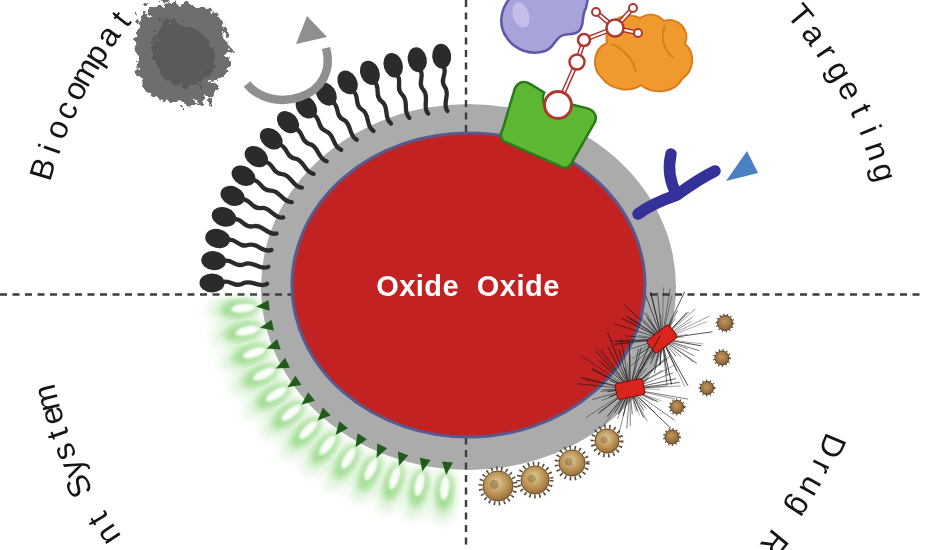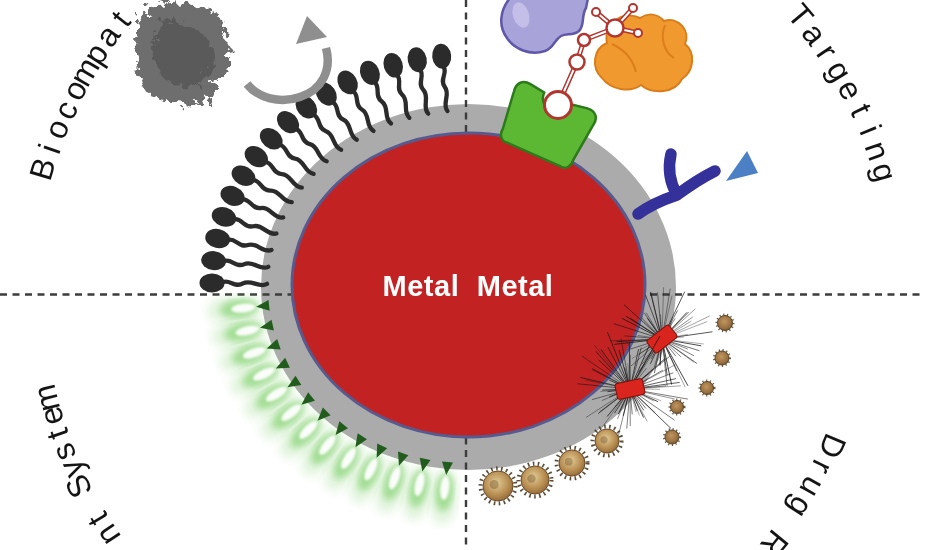--- a/index.html
+++ b/index.html
@@ -484,15 +484,15 @@
   <div class="arc-label">
       <span style="left: 831.745px; top: 446.412px; transform: translate(-50%, -50%) rotate(112.6deg);">D</span>
       <span style="left: 822.426px; top: 467.1px; transform: translate(-50%, -50%) rotate(115.9deg);">r</span>
       <span style="left: 811.931px; top: 487.217px; transform: translate(-50%, -50%) rotate(119.2deg);">u</span>
       <span style="left: 800.296px; top: 506.696px; transform: translate(-50%, -50%) rotate(122.5deg);">g</span>
       <span style="left: 787.559px; top: 525.473px; transform: translate(-50%, -50%) rotate(125.8deg);"> </span>
       <span style="left: 773.762px; top: 543.486px; transform: translate(-50%, -50%) rotate(129.1deg);">R</span>
     </div>
 
   <div class="core-title">
-    <div class="l1">Metal Metal</div>
+    <div class="l1">Oxide Oxide</div>
   </div>
 </div>
 
 </body></html>

